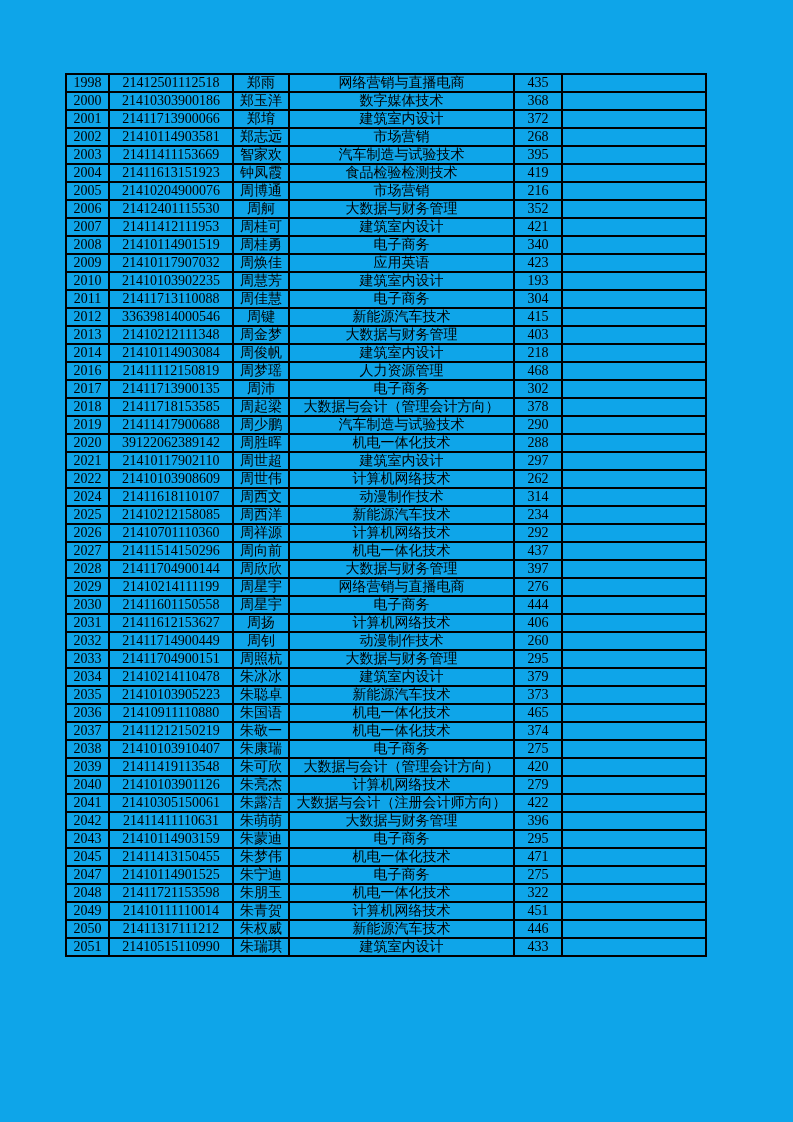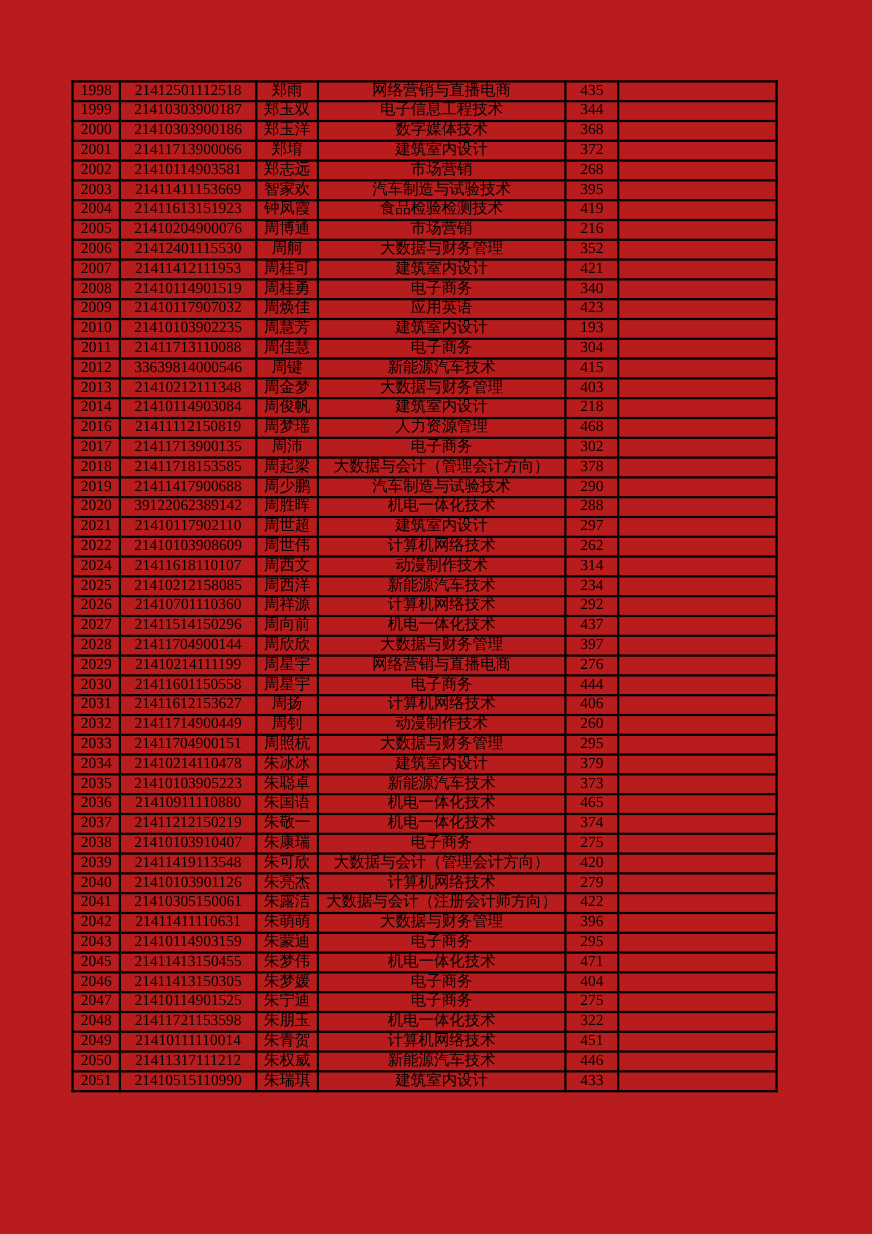--- a/index.html
+++ b/index.html
@@ -4,21 +4,21 @@
 <style>
   html, body {
     margin: 0;
     padding: 0;
     background: #ffffff;
   }
   .page {
     position: relative;
     width: 793px;
     height: 1122px;
-    background: #b91c1c;
+    background: #0ea5e9;
     font-family: "Liberation Serif", "DejaVu Serif", serif;
     overflow: hidden;
   }
   table.score-table {
     position: absolute;
     left: 65px;
     top: 73px;
     width: 640px;
     border-collapse: collapse;
     table-layout: fixed;
@@ -58,28 +58,20 @@
     <tbody>
         <tr>
           <td>1998</td>
           <td>21412501112518</td>
           <td>郑雨</td>
           <td>网络营销与直播电商</td>
           <td>435</td>
           <td></td>
         </tr>
         <tr>
-          <td>1999</td>
-          <td>21410303900187</td>
-          <td>郑玉双</td>
-          <td>电子信息工程技术</td>
-          <td>344</td>
-          <td></td>
-        </tr>
-        <tr>
           <td>2000</td>
           <td>21410303900186</td>
           <td>郑玉洋</td>
           <td>数字媒体技术</td>
           <td>368</td>
           <td></td>
         </tr>
         <tr>
           <td>2001</td>
           <td>21411713900066</td>
@@ -410,28 +402,20 @@
         </tr>
         <tr>
           <td>2045</td>
           <td>21411413150455</td>
           <td>朱梦伟</td>
           <td>机电一体化技术</td>
           <td>471</td>
           <td></td>
         </tr>
         <tr>
-          <td>2046</td>
-          <td>21411413150305</td>
-          <td>朱梦媛</td>
-          <td>电子商务</td>
-          <td>404</td>
-          <td></td>
-        </tr>
-        <tr>
           <td>2047</td>
           <td>21410114901525</td>
           <td>朱宁迪</td>
           <td>电子商务</td>
           <td>275</td>
           <td></td>
         </tr>
         <tr>
           <td>2048</td>
           <td>21411721153598</td>

